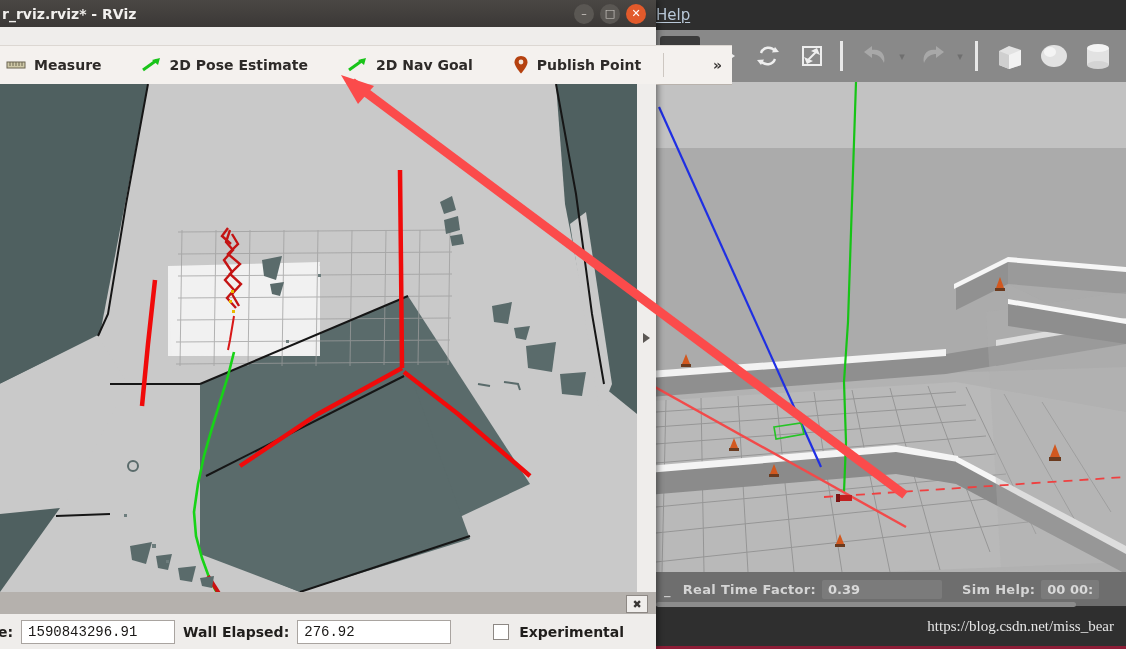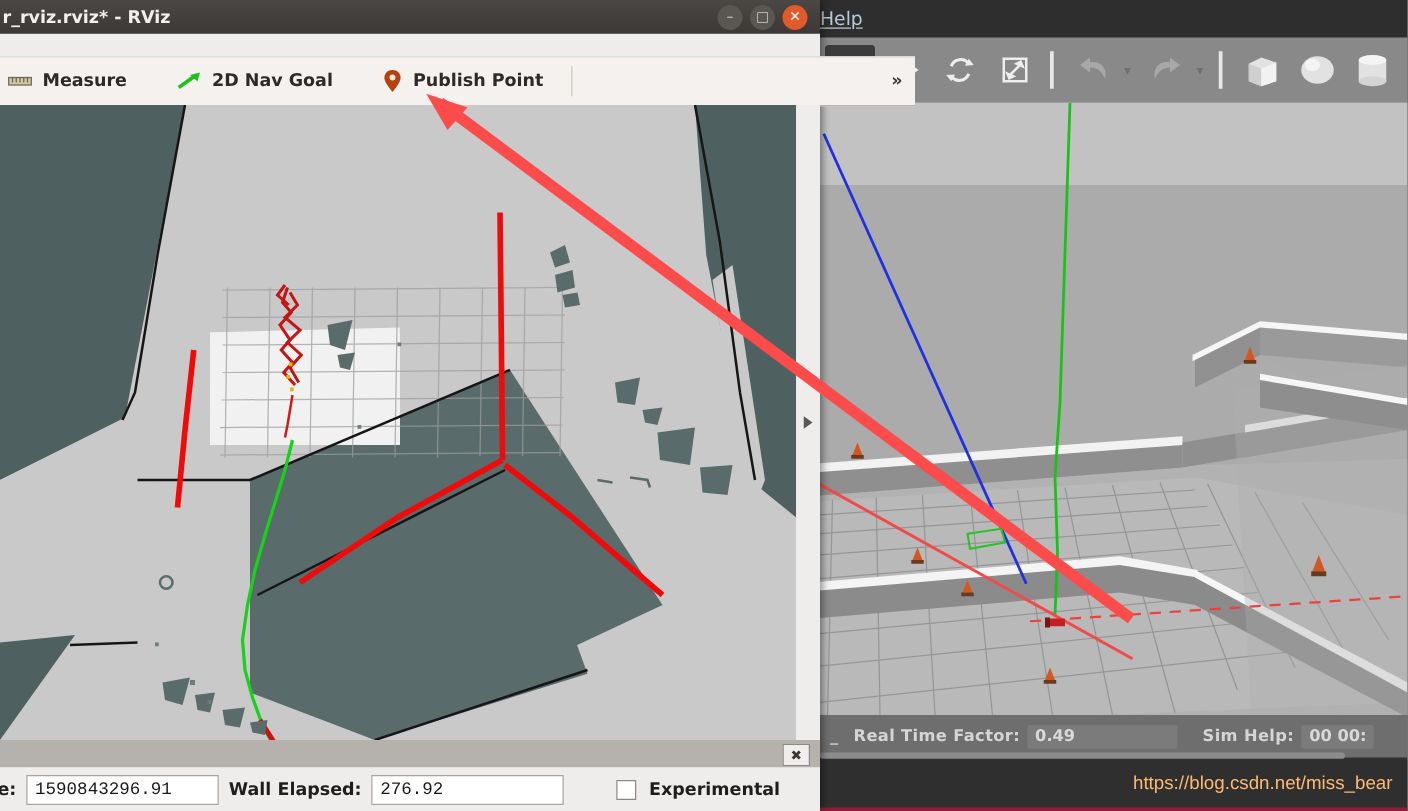--- a/index.html
+++ b/index.html
@@ -47,22 +47,22 @@
     display:flex;align-items:center;
   }
   #gazebo-statusbar .lbl{color:#d5d5d5;font-size:13px;font-weight:bold;letter-spacing:.3px;}
   #gazebo-statusbar .fld{
     background:#7b7b7b;color:#d9d9d9;font-size:13px;font-weight:bold;
     padding:2px 6px;border-radius:2px;margin-left:6px;min-width:108px;
   }
   #gz-progress{left:656px;top:602px;width:420px;height:5px;background:#8c8c8c;border-radius:3px;}
 
   #watermark-bar{left:656px;top:608px;width:470px;height:41px;background:#2f2f2f;}
-  #watermark{right:12px;top:618px;color:#fdba74;font-size:15px;
-    font-family:Liberation Sans, sans-serif;}
+  #watermark{right:12px;top:618px;color:#e5e5e5;font-size:15px;
+    font-family:Liberation Serif, serif;}
   #bottom-accent{left:656px;top:646px;width:470px;height:3px;background:#8e1d37;}
 
   
   #rviz-window{left:0;top:0;width:656px;height:649px;background:#efedeb;
     box-shadow:2px 0 6px rgba(0,0,0,.45);}
   #rviz-titlebar{
     left:0;top:0;width:656px;height:27px;
     background:linear-gradient(#4a4744,#3b3836);
     display:flex;align-items:center;
   }
@@ -310,21 +310,21 @@
             <polygon points="0,0 4,-10 8,0" fill="#d2581f"></polygon>
             <rect x="-1" y="0" width="10" height="3" fill="#6b3a1e"></rect>
           </g>
       </g>
     </svg>
   </div>
 
   <div class="abs" id="gazebo-statusbar">
     <span class="lbl" style="margin-left:8px;color:#c9c9c9;">_</span>
     <span class="lbl" style="margin-left:12px;">Real Time Factor:</span>
-    <span class="fld">0.49</span>
+    <span class="fld">0.39</span>
     <span class="lbl" style="margin-left:20px;">Sim Help:</span>
     <span class="fld" style="min-width:40px;">00 00:</span>
   </div>
   <div class="abs" id="gz-progress"></div>
 
   <div class="abs" id="watermark-bar"></div>
   <div class="abs" id="watermark">https://blog.csdn.net/miss_bear</div>
   <div class="abs" id="bottom-accent"></div>
 </div>
 
@@ -354,20 +354,27 @@
           <line x1="4" y1="4" x2="4" y2="8"></line>
             <line x1="7" y1="4" x2="7" y2="8"></line>
           <line x1="10" y1="4" x2="10" y2="8"></line>
             <line x1="13" y1="4" x2="13" y2="8"></line>
           <line x1="16" y1="4" x2="16" y2="8"></line>
         </g>
       </svg>
       <span class="tlabel">Measure</span>
     </div>
 
+    <div class="tbtn" style="margin-left:18px;">
+      <svg width="22" height="16" viewBox="0 0 22 16">
+        <line x1="3" y1="13" x2="17" y2="3" stroke="#19c419" stroke-width="3"></line>
+        <polygon points="20,1 12,3 18,8" fill="#19c419"></polygon>
+      </svg>
+      <span class="tlabel">2D Pose Estimate</span>
+    </div>
 
     <div class="tbtn" style="margin-left:18px;">
       <svg width="22" height="16" viewBox="0 0 22 16">
         <line x1="3" y1="13" x2="17" y2="3" stroke="#19c419" stroke-width="3"></line>
         <polygon points="20,1 12,3 18,8" fill="#19c419"></polygon>
       </svg>
       <span class="tlabel">2D Nav Goal</span>
     </div>
 
     <div class="tbtn" style="margin-left:20px;text-align:right;">

